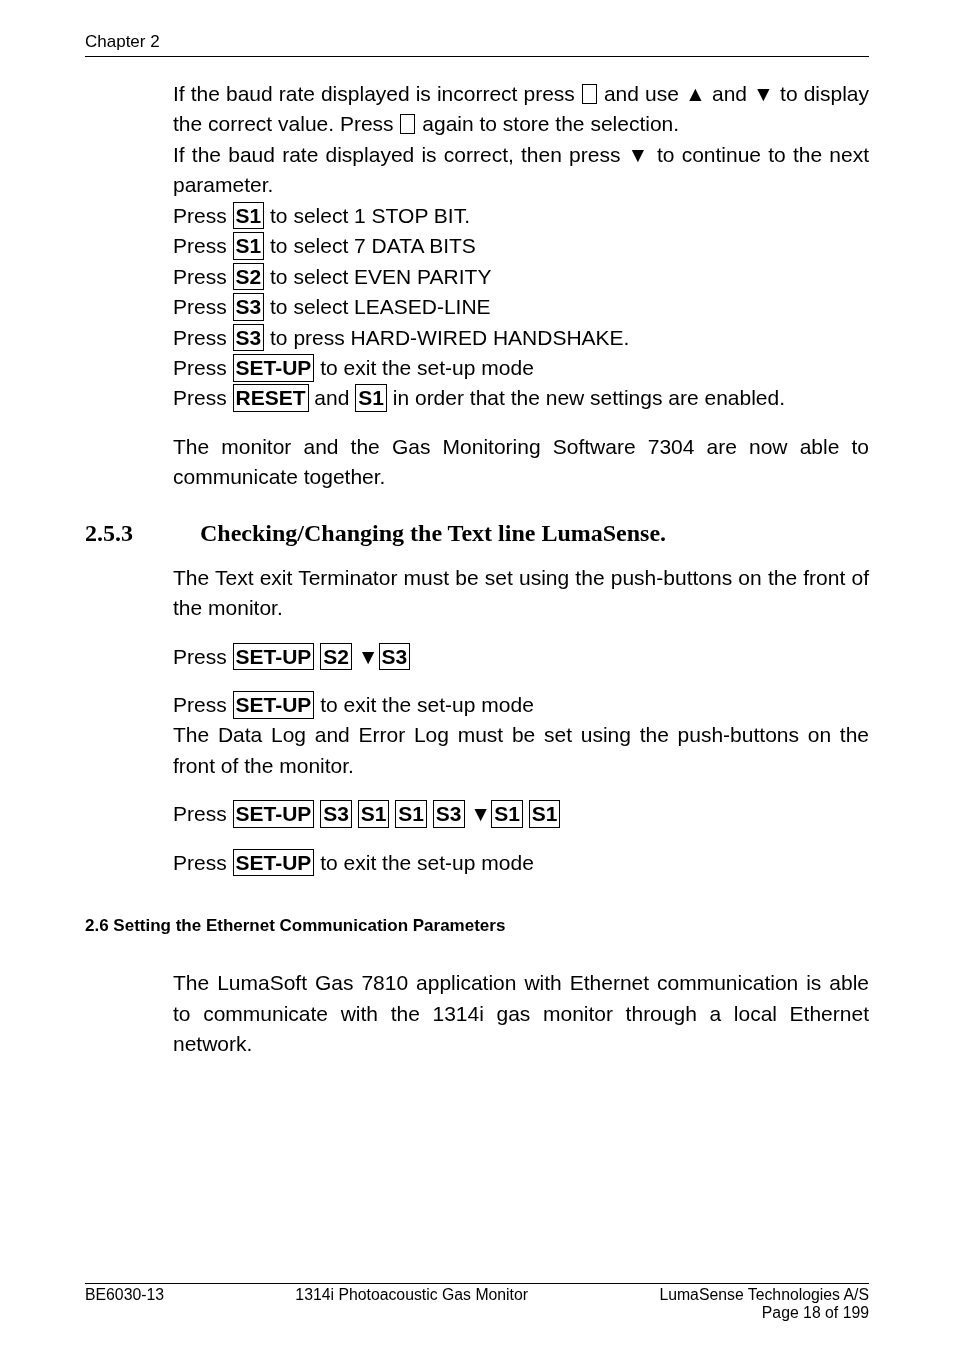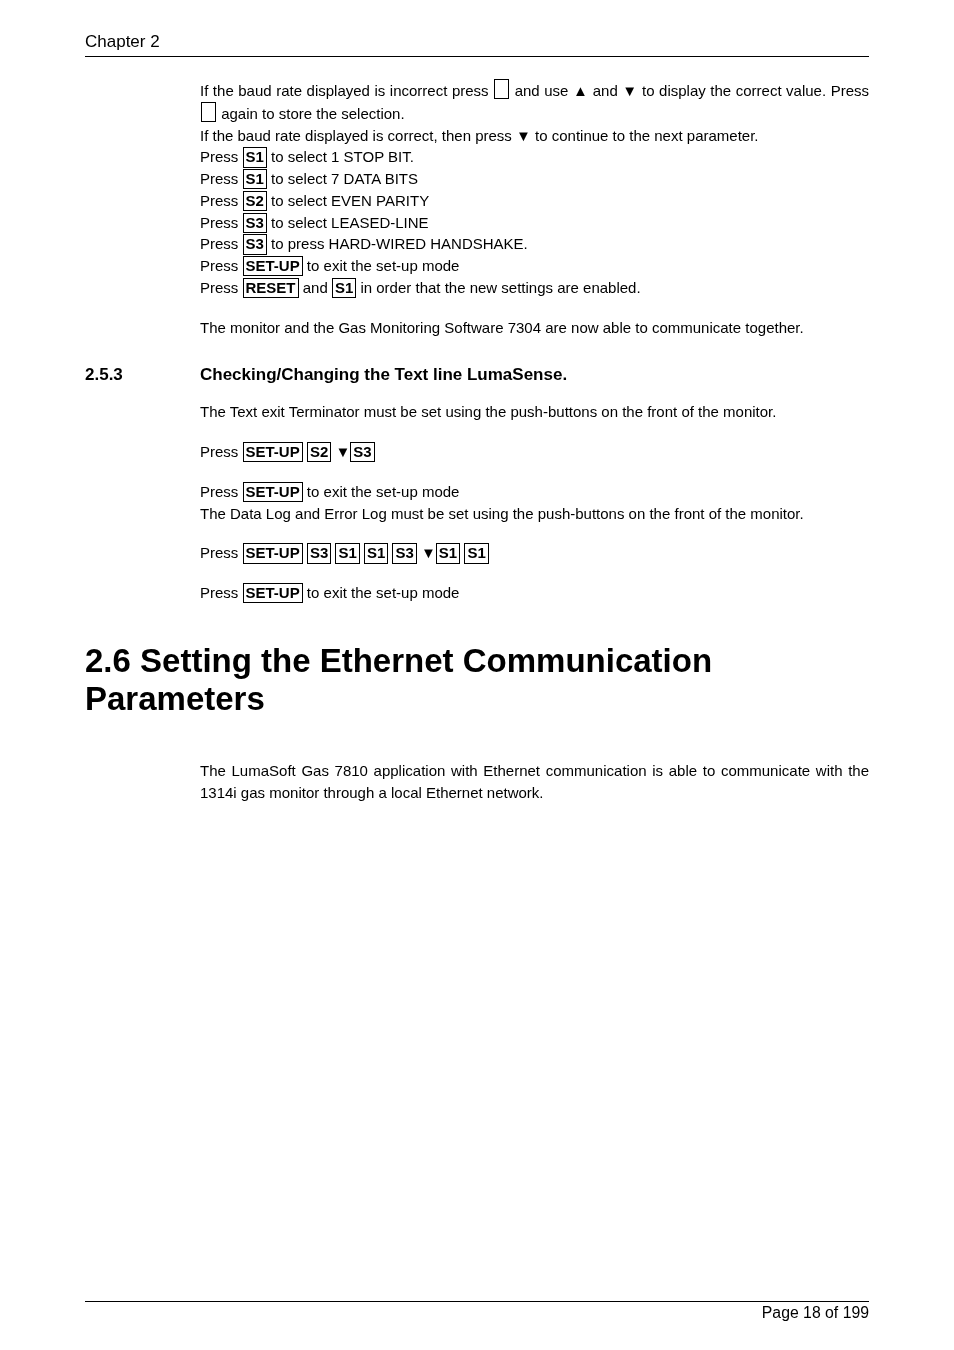--- a/index.html
+++ b/index.html
@@ -21,22 +21,22 @@
   .chapter-label {
     font-size: 17px;
     margin-bottom: 4px;
   }
   .hr-top {
     border: none;
     border-top: 1.5px solid #000;
     margin: 0 0 22px 0;
   }
   .body-block {
-    margin-left: 115px;
-    font-size: 15px;
+    margin-left: 88px;
+    font-size: 21px;
     line-height: 1.45;
     text-align: justify;
   }
   .boxed {
     display: inline-block;
     border: 1.4px solid #000;
     padding: 0 2px;
     min-width: 10px;
     text-align: center;
     font-weight: bold;
@@ -45,35 +45,36 @@
   }
   .boxed-empty {
     display: inline-block;
     border: 1.4px solid #000;
     width: 13px;
     height: 18px;
     vertical-align: -3px;
     margin: 0 1px;
   }
   .sec-heading {
-    font-size: 17px;
+    font-size: 24px;
     font-weight: bold;
     margin: 27px 0 16px 0;
     display: flex;
     align-items: flex-start;
+    font-family: Liberation Serif, serif;
   }
   .sec-num {
     display: inline-block;
     width: 115px;
     flex-shrink: 0;
   }
   .big-heading {
-    font-size: 33px;
+    font-size: 17px;
     font-weight: bold;
-    margin: 38px 0 42px 0;
+    margin: 38px 0 32px 0;
   }
   .footer {
     position: absolute;
     left: 85px;
     right: 85px;
     bottom: 28px;
     font-size: 15.8px;
   }
   .footer-hr {
     border: none;
@@ -148,17 +149,22 @@
   </div>
 
   <div class="big-heading">2.6 Setting the Ethernet Communication Parameters</div>
   <div class="body-block">
     <p>The LumaSoft Gas 7810 application with Ethernet communication is able to communicate with the 1314i gas monitor through a local Ethernet network.</p>
     <div class="para-spacer"></div>
   </div>
 
   <div class="footer">
     <hr class="footer-hr">
+    <div class="footer-row">
+      <span>BE6030-13</span>
+      <span>1314i Photoacoustic Gas Monitor</span>
+      <span>LumaSense Technologies A/S</span>
+    </div>
     <div class="footer-row2">
       <span>Page 18 of 199</span>
     </div>
   </div>
 </div>
 
 </body></html>

